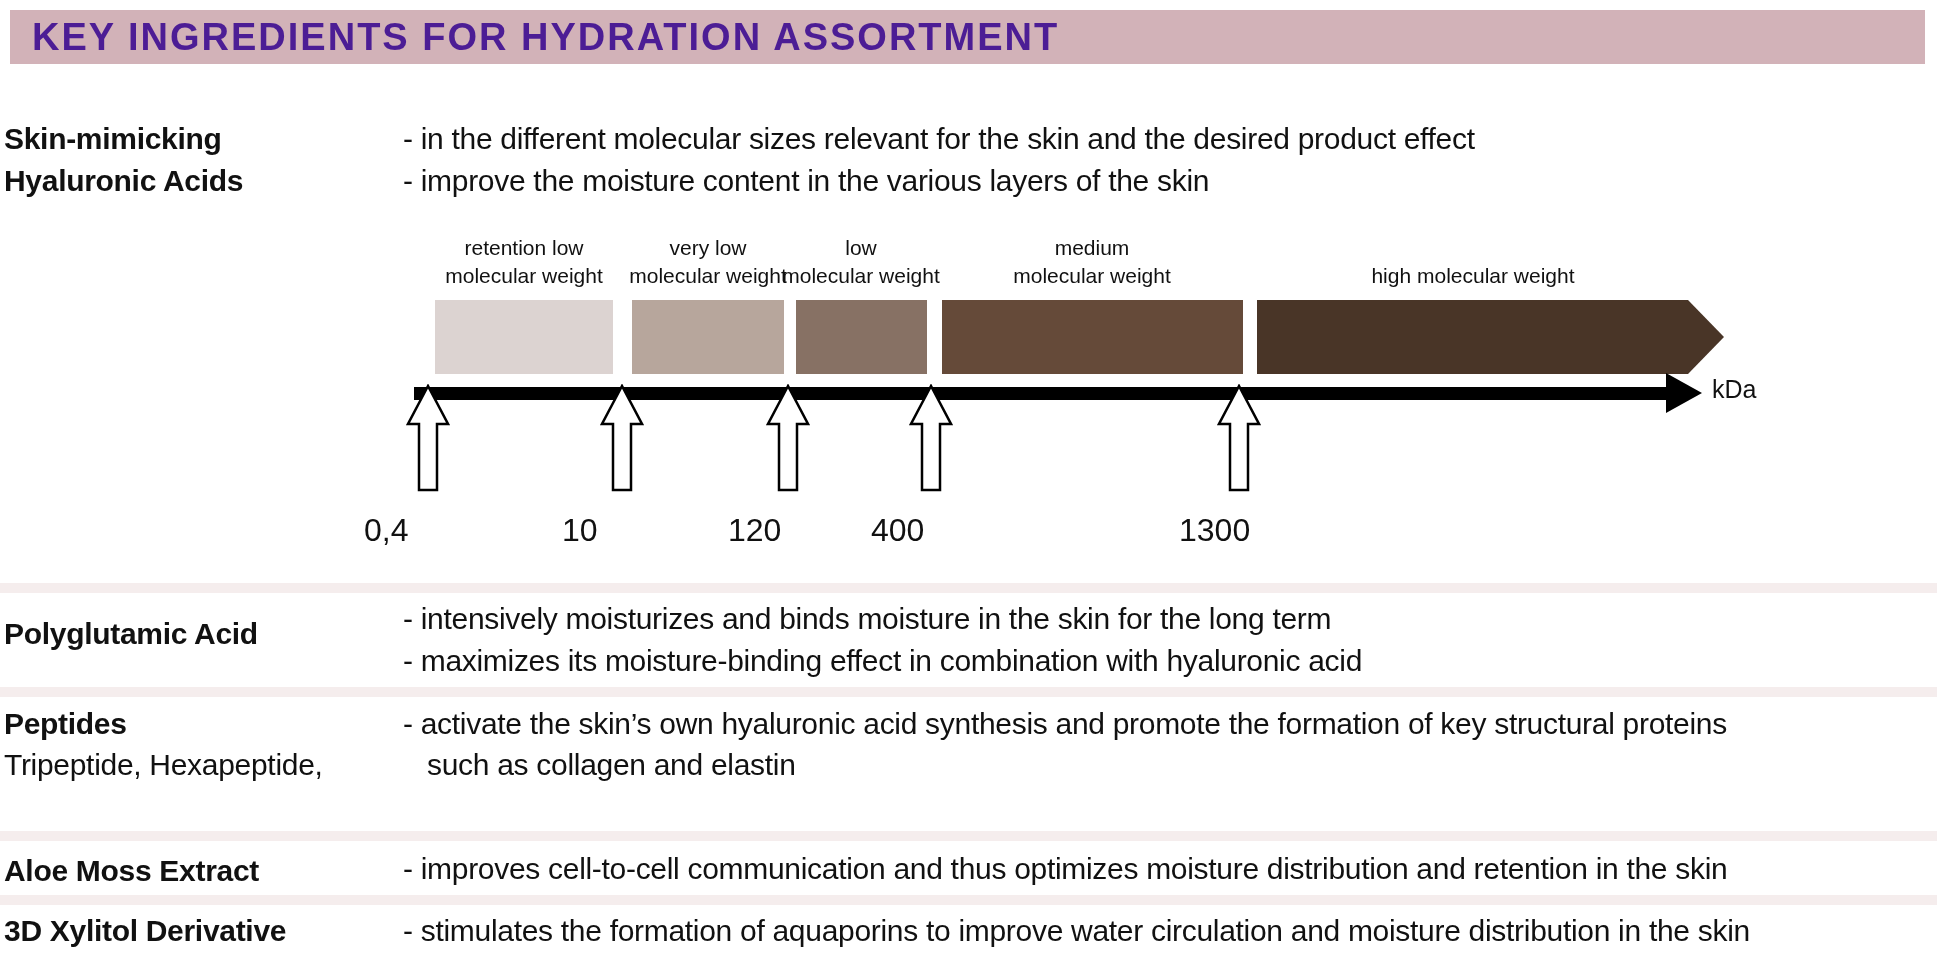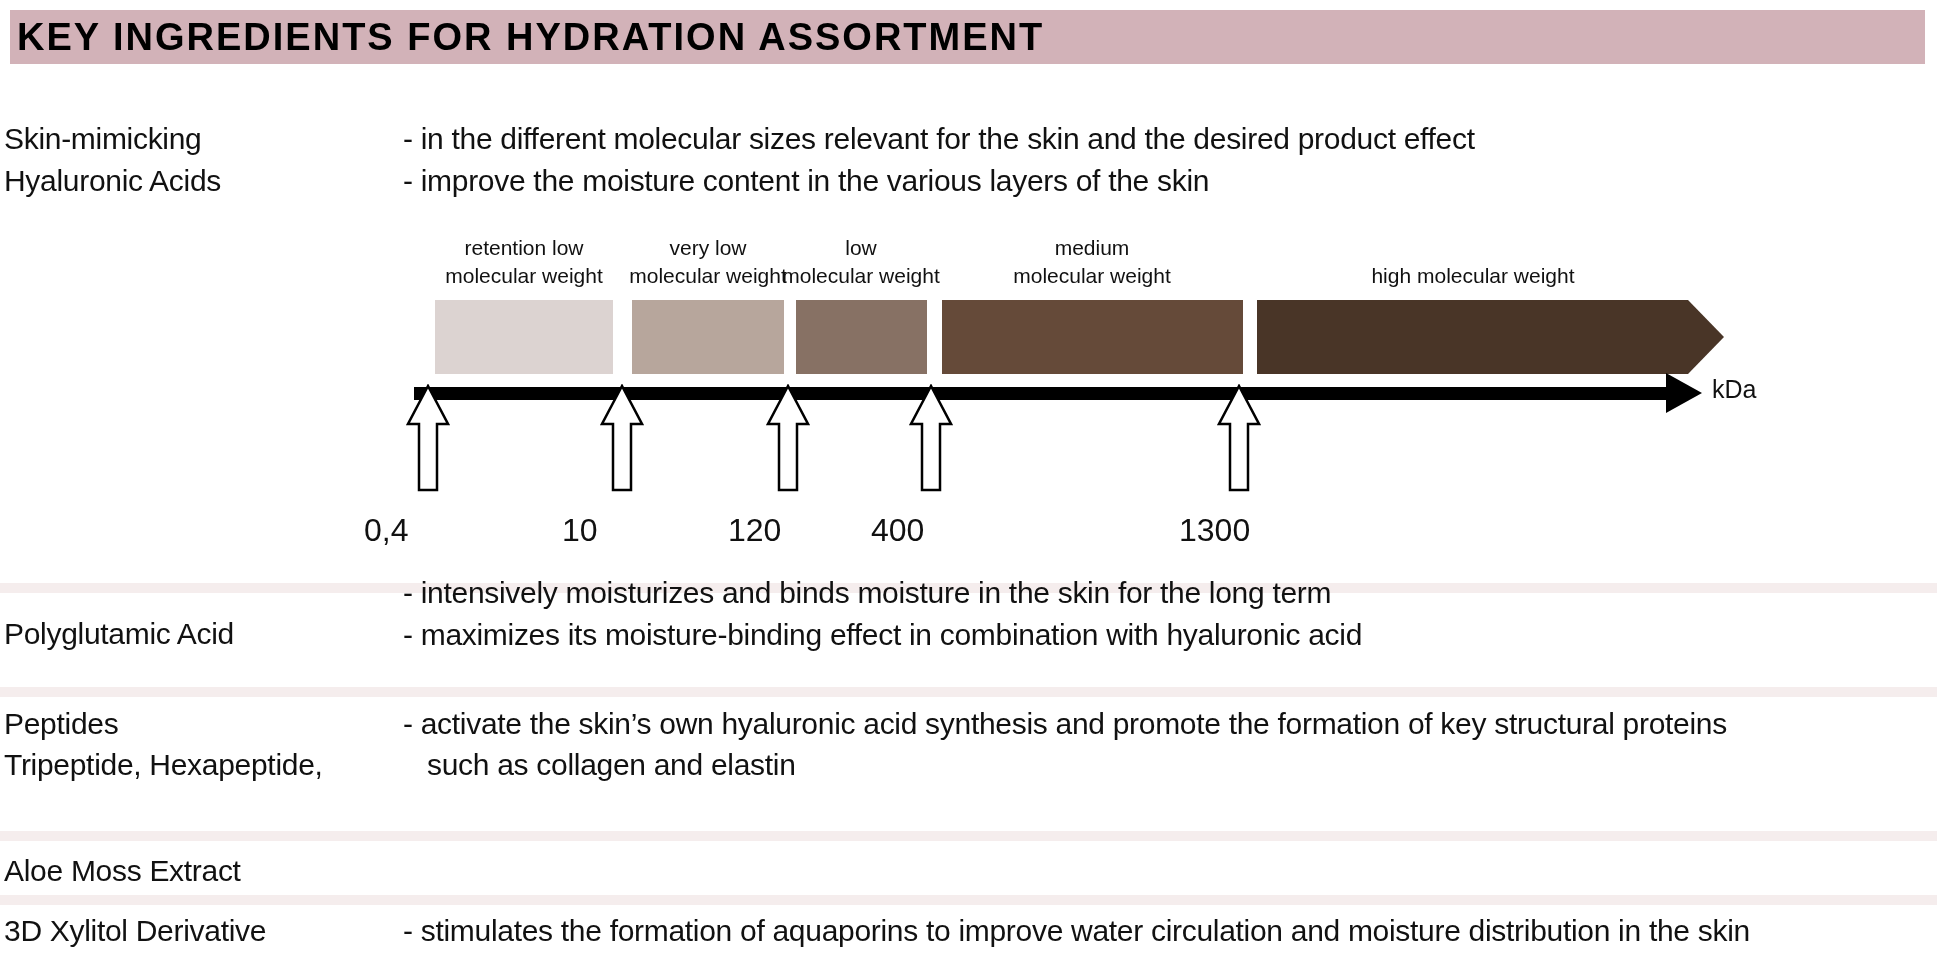--- a/index.html
+++ b/index.html
@@ -8,30 +8,30 @@
     background:#ffffff; overflow:hidden;
     font-family:"Liberation Sans", sans-serif;
     color:#111111;
   }
   
   .header-bar {
     position:absolute; left:10px; top:10px; width:1915px; height:54px;
     display:flex; align-items:center;
   }
   .header-title {
-    padding-left:7px; color:#000000; font-weight:bold;
+    padding-left:22px; color:#4c1d95; font-weight:bold;
     font-size:38px; letter-spacing:2px; white-space:nowrap;
   }
   
   .lbl, .desc { position:absolute; white-space:nowrap; letter-spacing:-0.3px; }
   .lbl { left:4px; font-size:30px; }
   .desc { left:403px; font-size:30px; }
   .line { line-height:42px; }
   .line-sm { line-height:41px; }
-  .b { font-weight:normal; }
+  .b { font-weight:bold; }
   .indent { padding-left:24px; }
   
   .band { position:absolute; left:0; width:1937px; height:10px; }
   
   .seg-label {
     position:absolute; transform:translateX(-50%);
     font-size:21px; line-height:28px; text-align:center; white-space:nowrap;
   }
   .seg-box { position:absolute; top:300px; height:74px; }
   .seg-arrowend {
@@ -120,39 +120,42 @@
     <div class="tick-num" style="left:622px">10</div>
     <div class="tick-num" style="left:788px">120</div>
     <div class="tick-num" style="left:931px">400</div>
     <div class="tick-num" style="left:1239px">1300</div>
   </div>
 
   <div class="band" style="top: 583px; background-color: rgb(245, 237, 237);"></div>
   <div class="lbl" style="top:613px">
     <div class="line b">Polyglutamic Acid</div>
   </div>
-  <div class="desc" style="top:572px">
+  <div class="desc" style="top:598px">
     <div class="line">- intensively moisturizes and binds moisture in the skin for the long term</div>
     <div class="line">- maximizes its moisture-binding effect in combination with hyaluronic acid</div>
   </div>
 
   <div class="band" style="top: 687px; background-color: rgb(245, 237, 237);"></div>
   <div class="lbl" style="top:703px">
     <div class="line-sm b">Peptides</div>
     <div class="line-sm">Tripeptide, Hexapeptide,</div>
   </div>
   <div class="desc" style="top:703px">
     <div class="line-sm">- activate the skin’s own hyaluronic acid synthesis and promote the formation of key structural proteins</div>
     <div class="line-sm indent">such as collagen and elastin</div>
   </div>
 
   <div class="band" style="top: 831px; background-color: rgb(245, 237, 237);"></div>
   <div class="lbl" style="top:850px">
     <div class="line b">Aloe Moss Extract</div>
   </div>
+  <div class="desc" style="top:848px">
+    <div class="line">- improves cell-to-cell communication and thus optimizes moisture distribution and retention in the skin</div>
+  </div>
 
   <div class="band" style="top: 895px; background-color: rgb(245, 237, 237);"></div>
   <div class="lbl" style="top:910px">
     <div class="line b">3D Xylitol Derivative</div>
   </div>
   <div class="desc" style="top:910px">
     <div class="line">- stimulates the formation of aquaporins to improve water circulation and moisture distribution in the skin</div>
   </div>
 
 </div>

